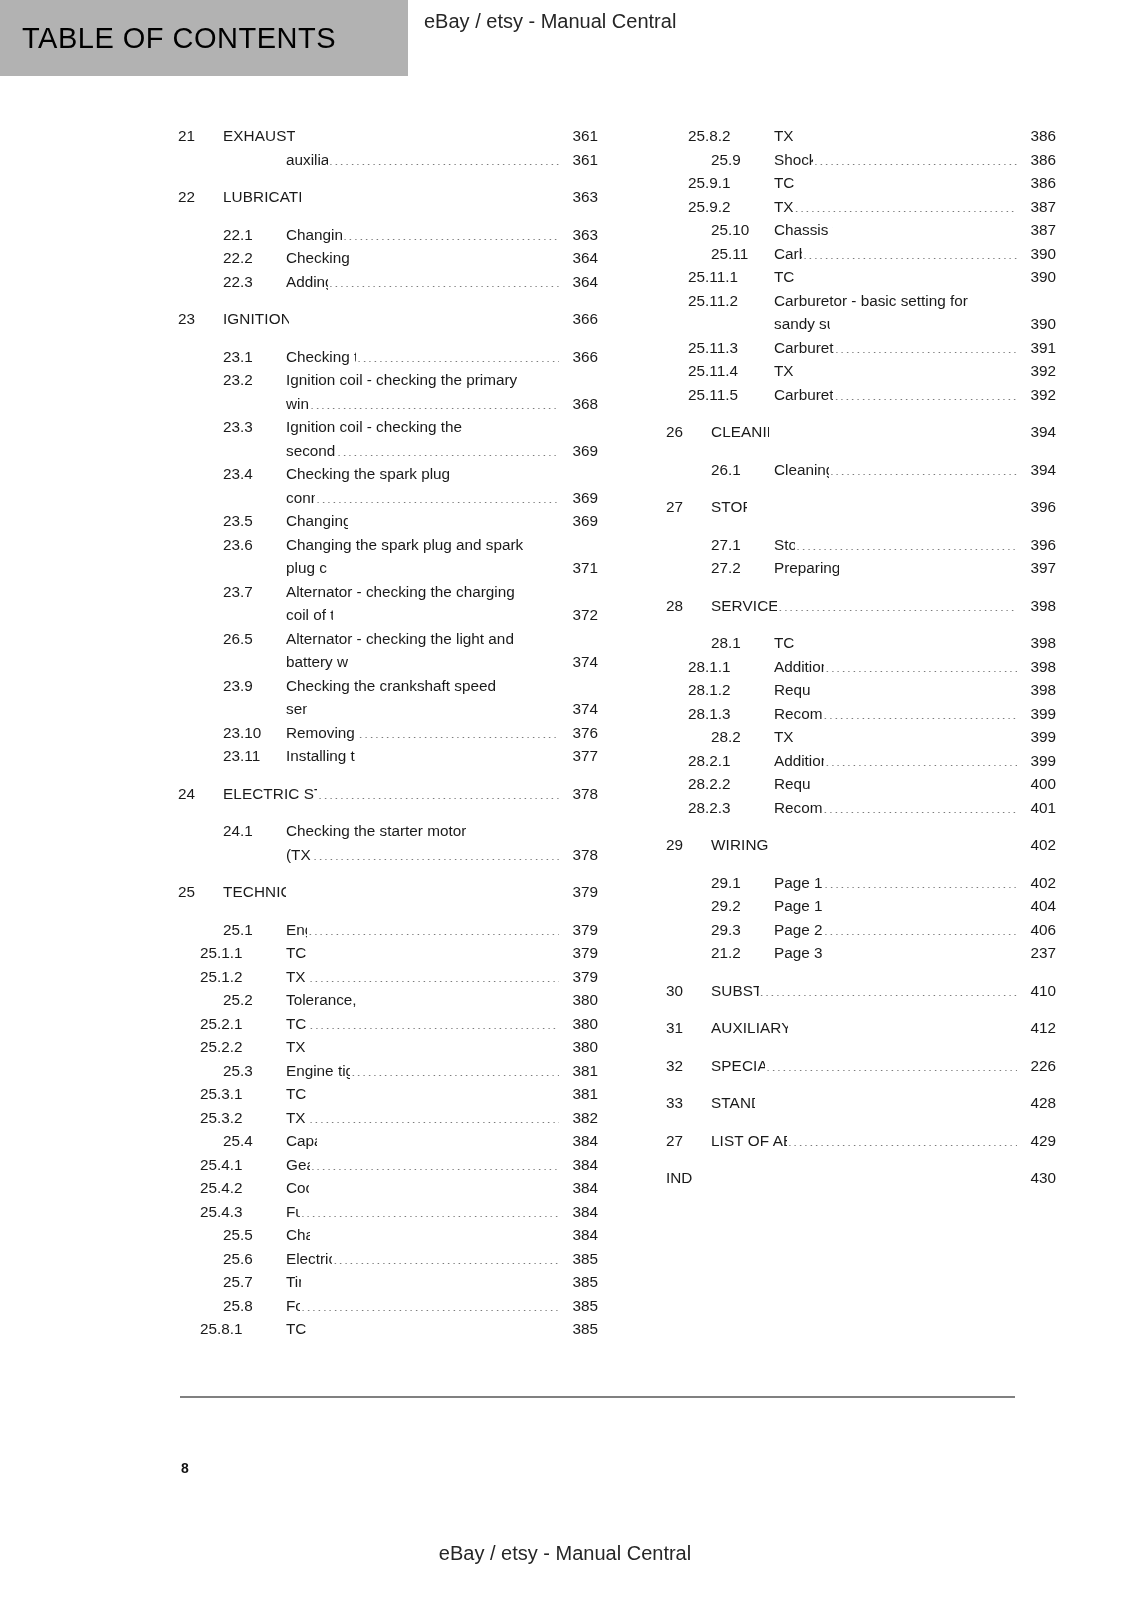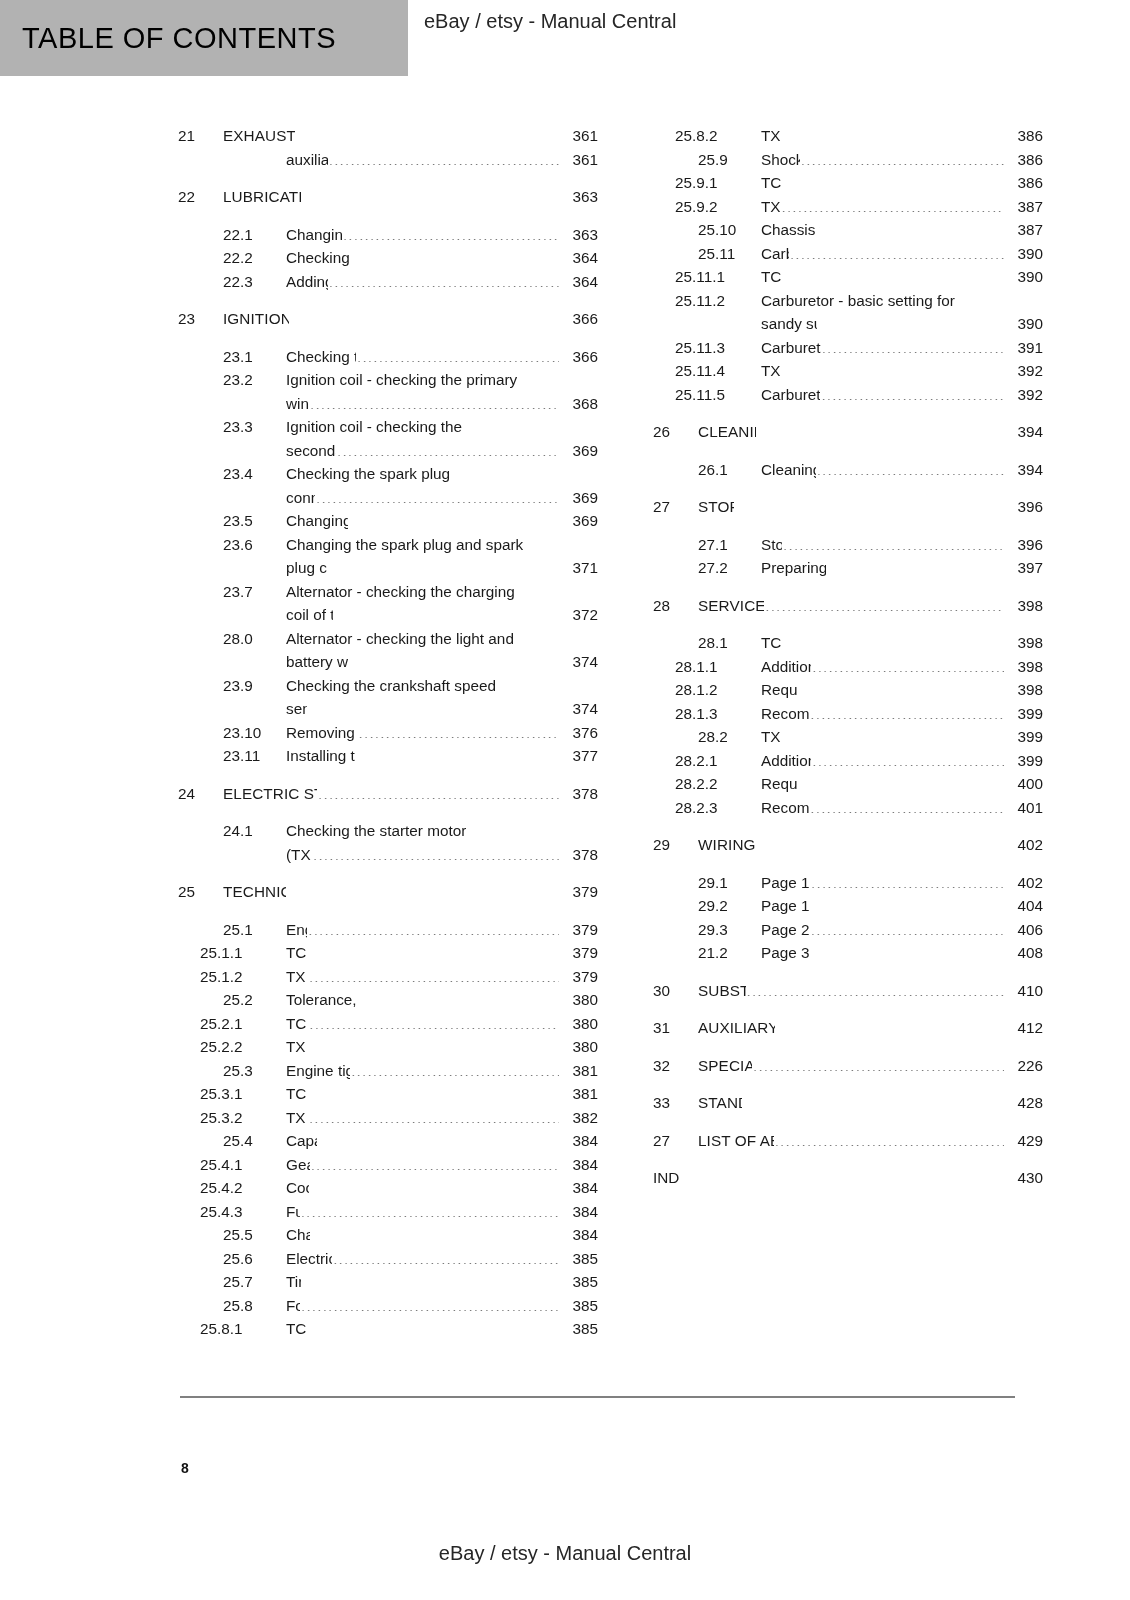--- a/index.html
+++ b/index.html
@@ -44,21 +44,21 @@
 
   
   .toc {
     position: absolute;
     top: 124px;
     left: 0;
     width: 1130px;
   }
   .columns {
     display: flex;
-    gap: 3px;
+    gap: 16px;
   }
   .col-left  { width: 420px; margin-left: 178px; }
   .col-right { width: 390px; margin-left: 52px; }
 
   
   .row {
     display: flex;
     align-items: baseline;
     font-size: 15.3px;
     line-height: 23.5px;
@@ -256,21 +256,21 @@
           <span class="leader none"></span>
           <span class="pg blank"></span>
         </div>
         <div class="row lvl2 cont">
           <span class="num"></span>
           <span class="lbl">coil of the ignition</span>
           <span class="leader"></span>
           <span class="pg">372</span>
         </div>
         <div class="row lvl2">
-          <span class="num">28.0</span>
+          <span class="num">26.5</span>
           <span class="lbl">Alternator - checking the light and</span>
           <span class="leader none"></span>
           <span class="pg blank"></span>
         </div>
         <div class="row lvl2 cont">
           <span class="num"></span>
           <span class="lbl">battery winding (TX 300)</span>
           <span class="leader"></span>
           <span class="pg">374</span>
         </div>
@@ -609,21 +609,21 @@
         <div class="row lvl2">
           <span class="num">29.3</span>
           <span class="lbl">Page 2 of 3 (TX 300)</span>
           <span class="leader"></span>
           <span class="pg">406</span>
         </div>
         <div class="row lvl2">
           <span class="num">21.2</span>
           <span class="lbl">Page 3 of 3 (TX 300)</span>
           <span class="leader"></span>
-          <span class="pg">408</span>
+          <span class="pg">237</span>
         </div>
         <div class="row lvl1 gap-before">
           <span class="num">30</span>
           <span class="lbl">SUBSTANCES</span>
           <span class="leader"></span>
           <span class="pg">410</span>
         </div>
         <div class="row lvl1 gap-before">
           <span class="num">31</span>
           <span class="lbl">AUXILIARY SUBSTANCES</span>

